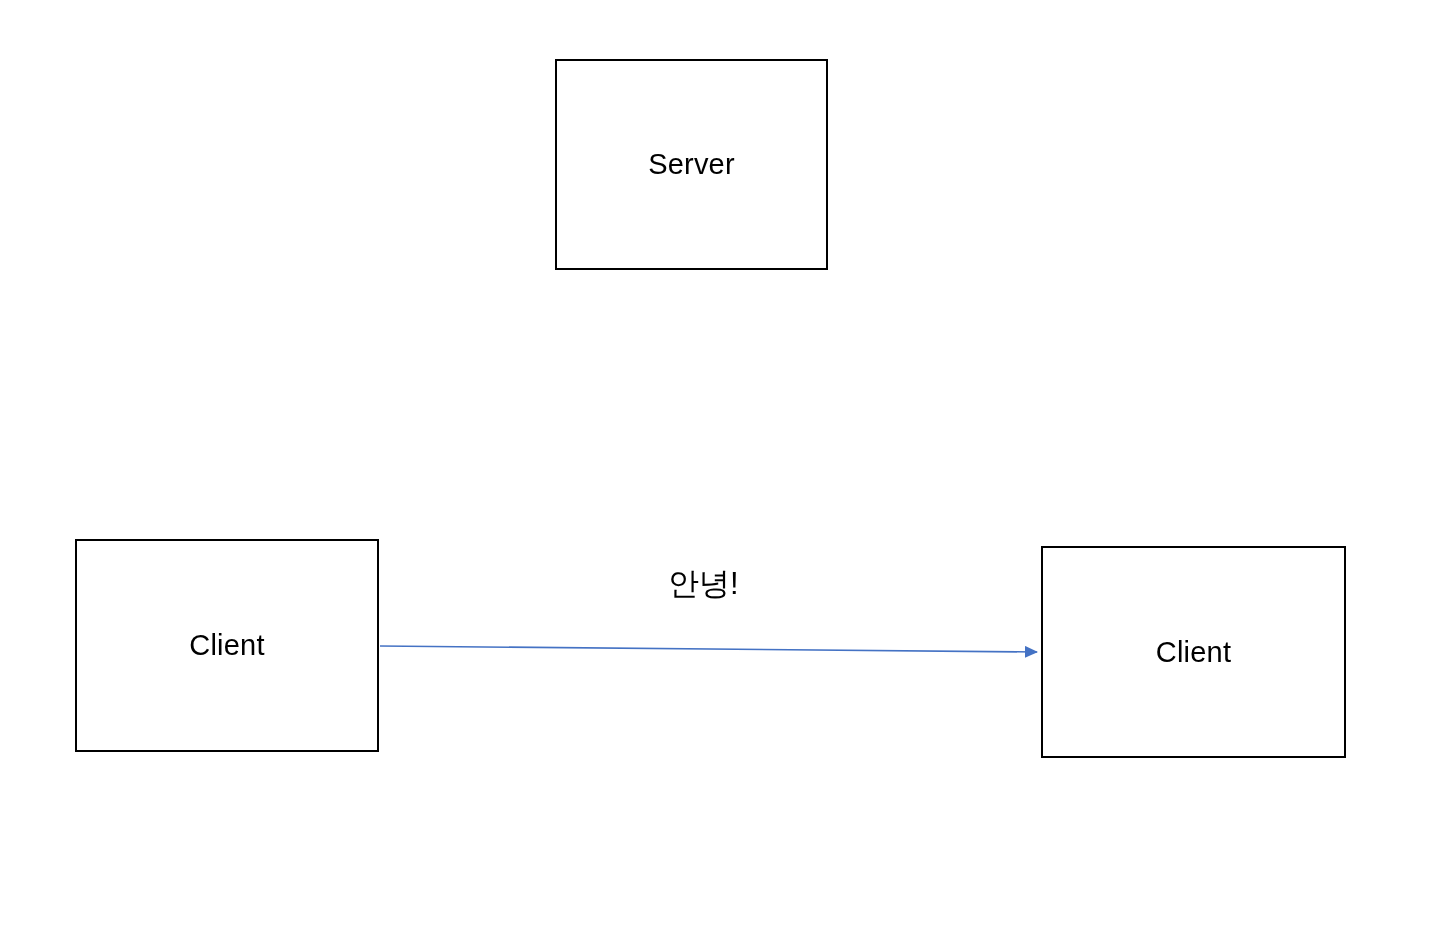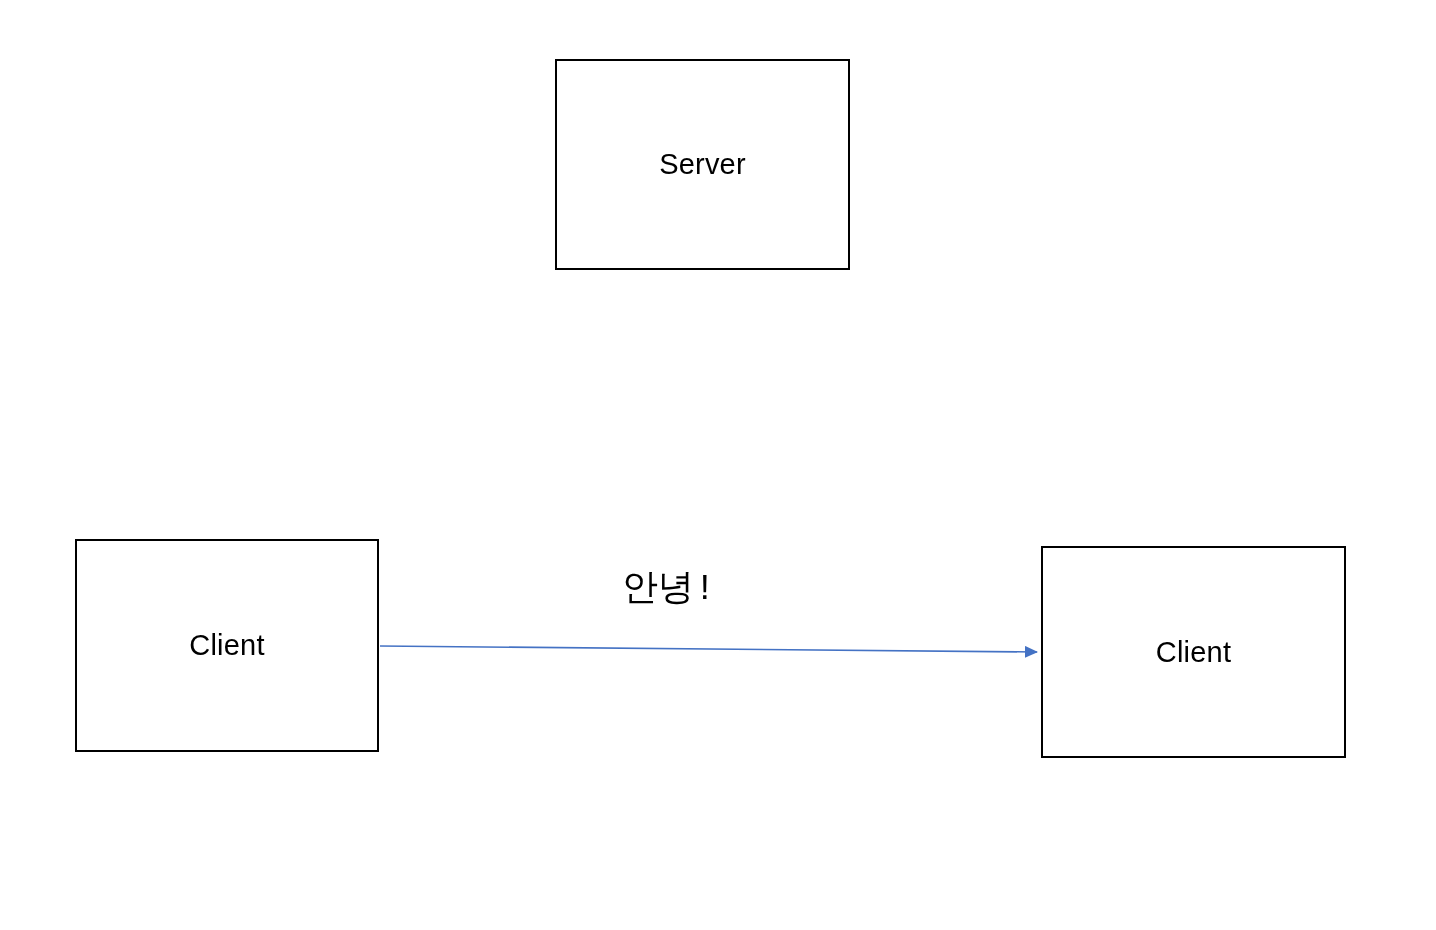--- a/index.html
+++ b/index.html
@@ -25,21 +25,21 @@
     justify-content: center;
   }
   .node-label {
     font-size: 29px;
     color: #000000;
     letter-spacing: 0.2px;
   }
   .node-server {
     left: 555px;
     top: 59px;
-    width: 295px;
+    width: 273px;
     height: 211px;
   }
   .node-client-left {
     left: 75px;
     top: 539px;
     width: 304px;
     height: 213px;
   }
   .node-client-right {
     left: 1041px;
@@ -50,25 +50,24 @@
   .edge-svg {
     position: absolute;
     left: 0;
     top: 0;
     width: 1436px;
     height: 930px;
     pointer-events: none;
   }
   .edge-label {
     position: absolute;
-    left: 622px;
+    left: 668px;
     top: 563px;
-    font-size: 36px;
+    font-size: 31px;
     color: #000000;
-    font-family: Liberation Mono, monospace;
   }
 </style>
 </head>
 <body>
 
 <div class="canvas">
 
   <div class="node node-server">
     <span class="node-label">Server</span>
   </div>

